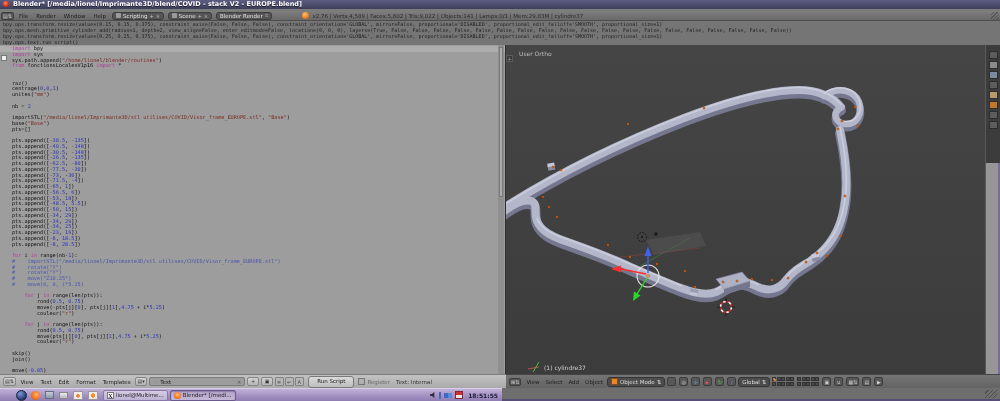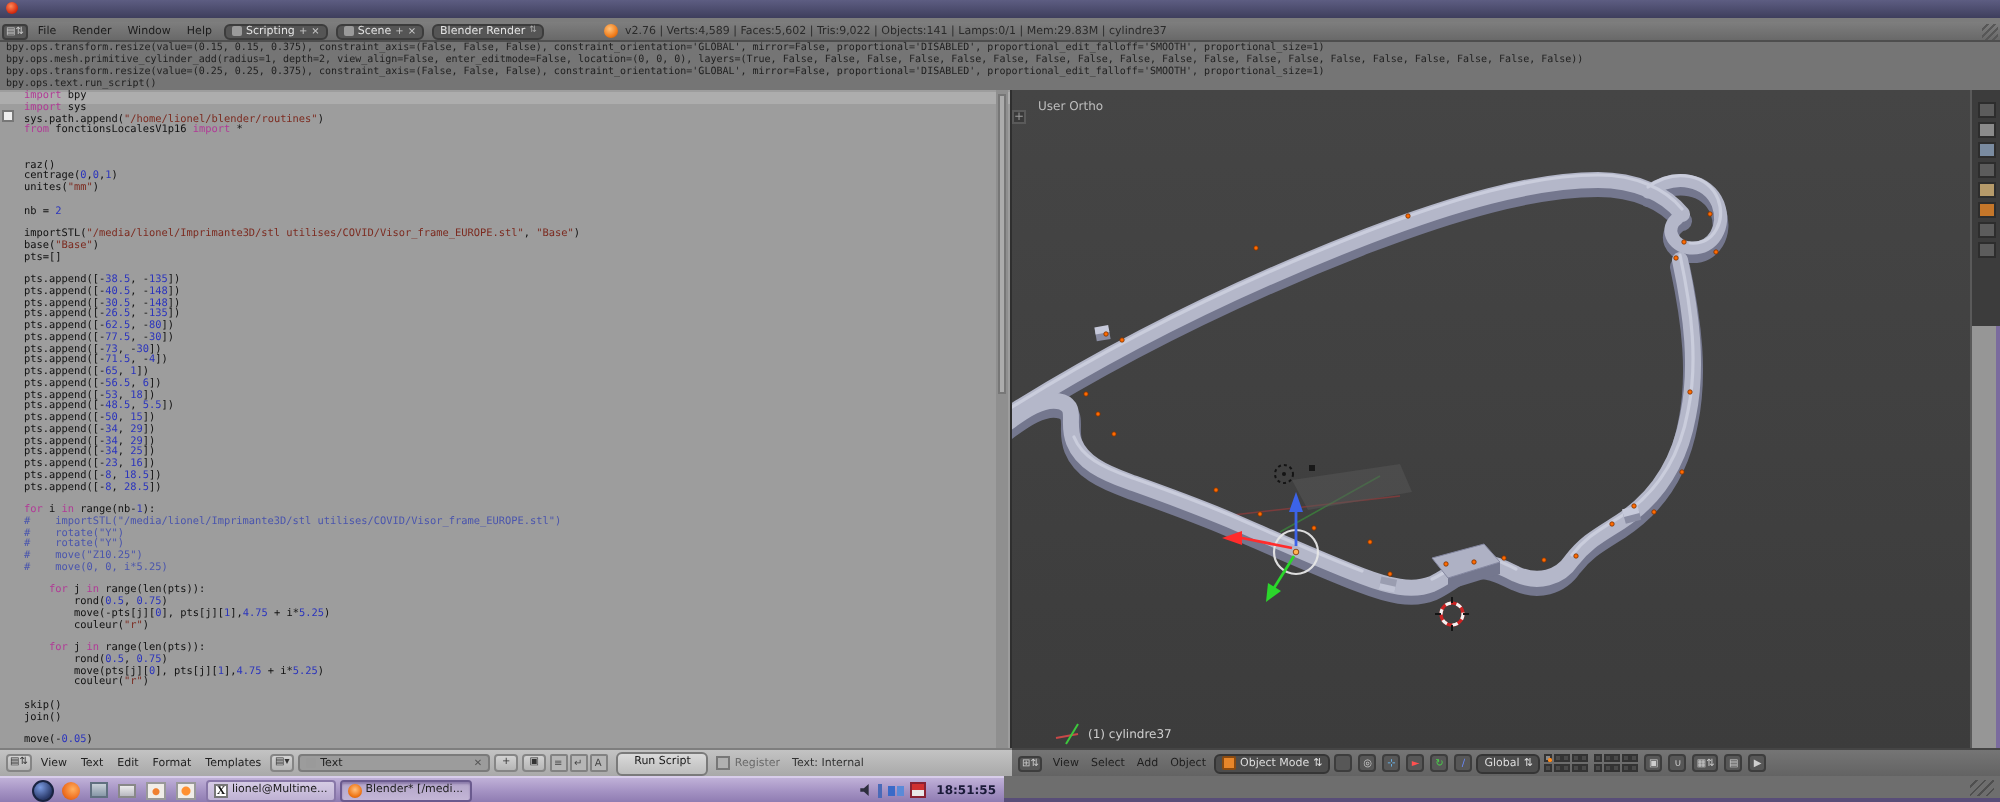--- a/index.html
+++ b/index.html
@@ -130,20 +130,21 @@
   .flag{width:6px;height:6px;background:linear-gradient(#d03030 50%,#e8e8e8 50%);border:0.5px solid #823;}
   .clock{font-size:6px;color:#1a1a38;font-weight:bold;margin-left:2px;}
 </style>
 </head>
 <body>
 
 <div class="screen">
 
   <div class="titlebar">
     <span class="win-icon"></span>
+    <span>Blender* [/media/lionel/Imprimante3D/blend/COVID - stack V2 - EUROPE.blend]</span>
   </div>
 
   <div class="bwin">
 
     <div class="menubar">
       <div class="hbtn">▤⇅</div>
       <div id="top-menus" class="hmenus"><span>File</span><span>Render</span><span>Window</span><span>Help</span></div>
       <div class="field">
         <span class="ficon"></span>
         <span>Scripting</span>

